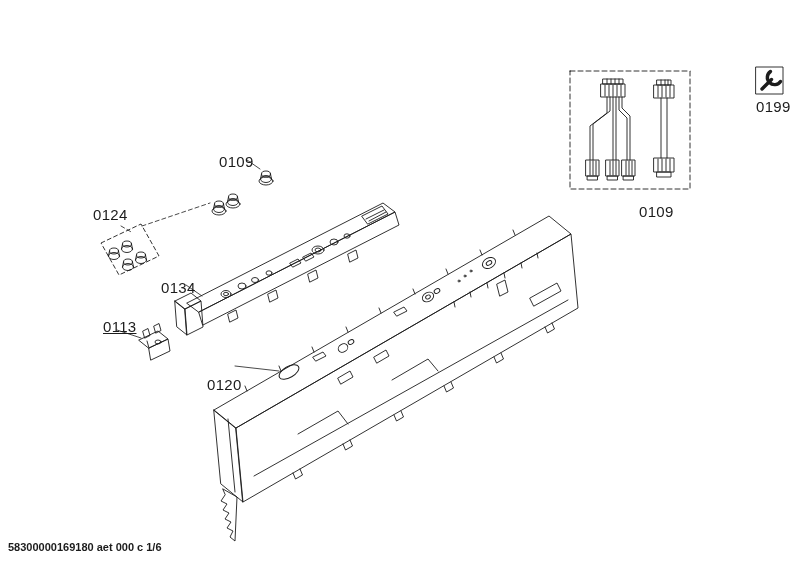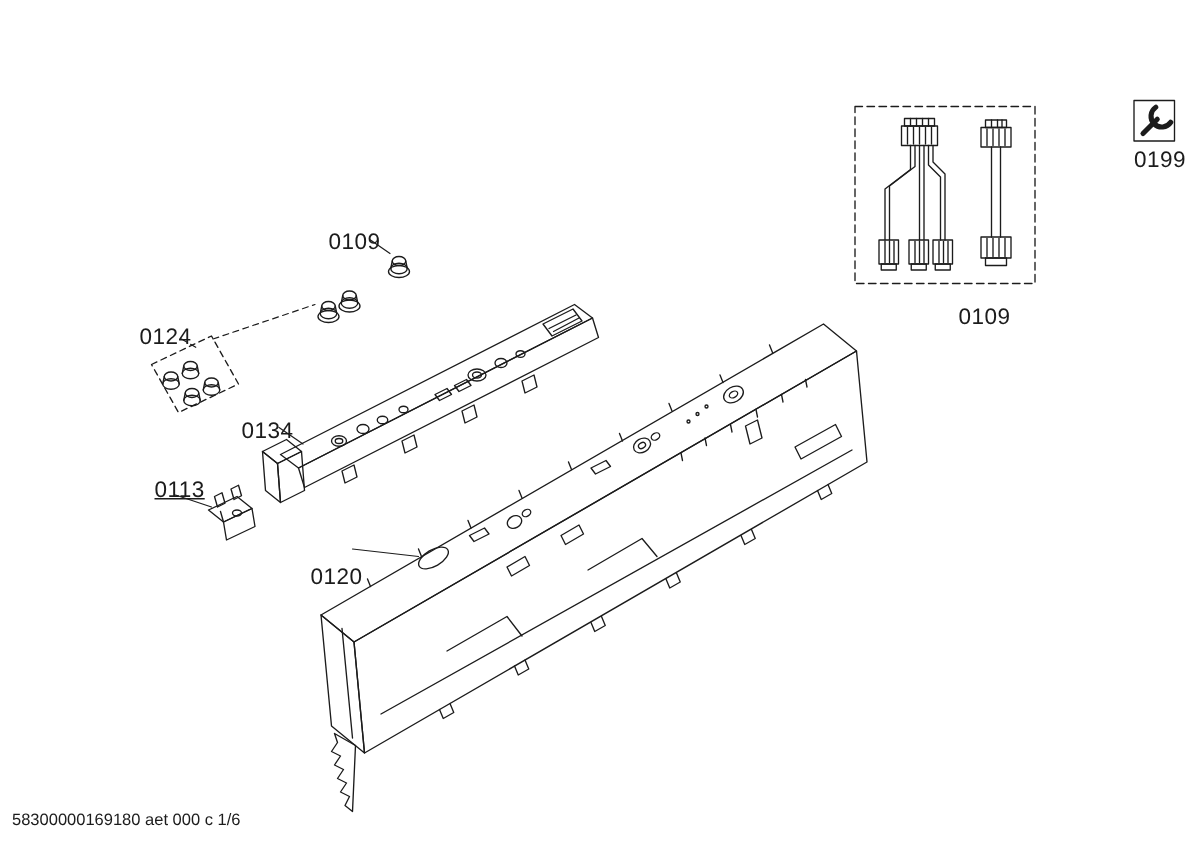--- a/index.html
+++ b/index.html
@@ -19,20 +19,21 @@
     color: #1c1c1c;
     letter-spacing: 0.3px;
     white-space: nowrap;
   }
   .footer-text {
     position: absolute;
     left: 8px;
     top: 541px;
     font-size: 11px;
     color: #1c1c1c;
+    font-weight: bold;
   }
 </style>
 </head>
 <body>
 
 <div class="stage">
 
   <svg width="800" height="566" viewBox="0 0 800 566">
     <g fill="none" stroke="#1c1c1c" stroke-width="0.9" stroke-linejoin="round" stroke-linecap="round">
 
@@ -237,21 +238,21 @@
         <line x1="142" y1="226" x2="210" y2="203" stroke-dasharray="4 3"></line>
         <line x1="186" y1="285" x2="202" y2="296"></line>
         <line x1="117" y1="330" x2="141" y2="338"></line>
         <line x1="235" y1="366" x2="279" y2="371"></line>
       </g>
 
     </g>
   </svg>
 
   <span class="label" style="left:219px; top:153px;">0109</span>
-  <span class="label" style="left:93px; top:216px;">0124</span>
+  <span class="label" style="left:93px; top:206px;">0124</span>
   <span class="label" style="left:161px; top:279px;">0134</span>
   <span class="label" style="left:103px; top:318px;text-decoration:underline;">0113</span>
   <span class="label" style="left:207px; top:376px;">0120</span>
   <span class="label" style="left:639px; top:203px;">0109</span>
   <span class="label" style="left:756px; top:98px;">0199</span>
 
   <span class="footer-text">58300000169180 aet 000 c 1/6</span>
 
 </div>
 

